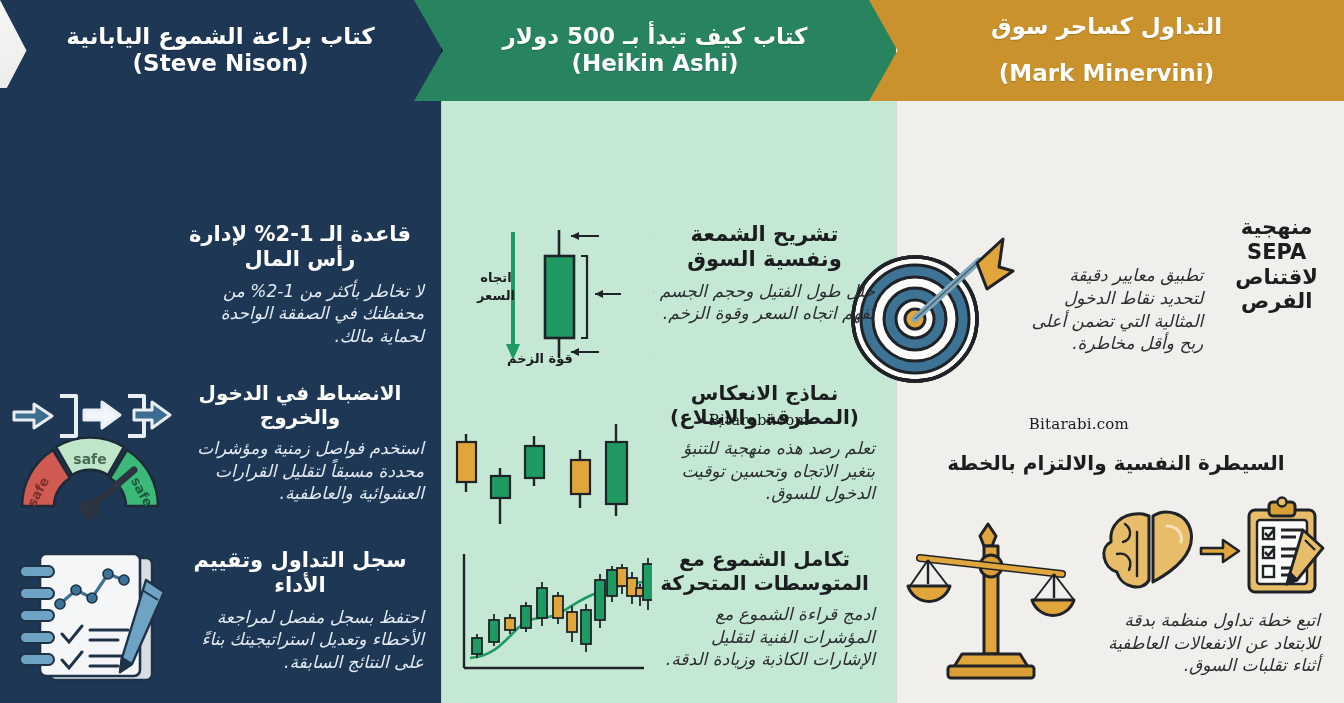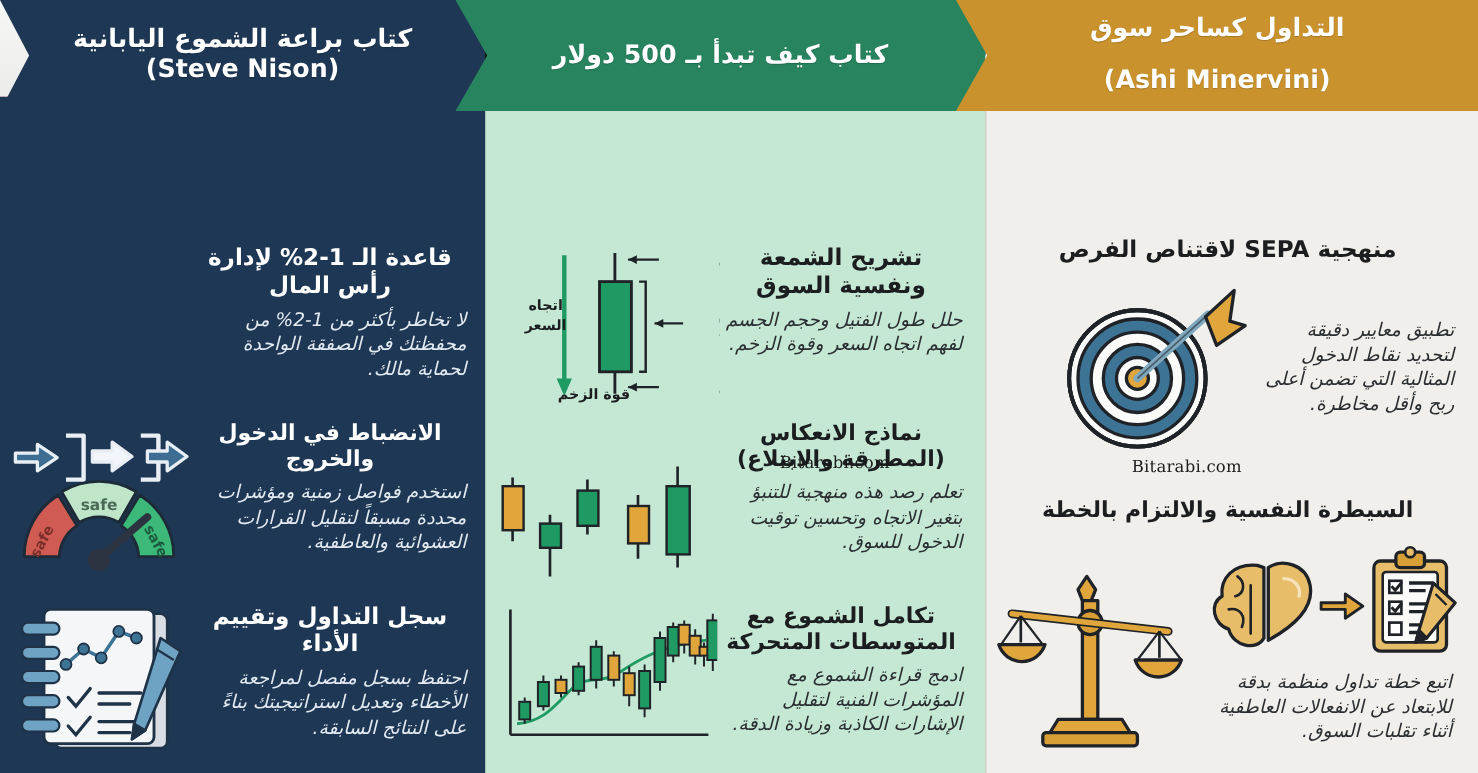--- a/index.html
+++ b/index.html
@@ -80,30 +80,31 @@
 
   <div class="band-wrap bw-right">
     <div class="band band-right">
       <div class="ar">كتاب براعة الشموع اليابانية</div>
       <div class="en">(Steve Nison)</div>
     </div>
   </div>
   <div class="band-wrap bw-mid">
     <div class="band band-mid">
       <div class="ar">كتاب كيف تبدأ بـ 500 دولار</div>
+      <div class="en">(Heikin Ashi)</div>
     </div>
   </div>
   <div class="band-wrap bw-left">
     <div class="band band-left">
       <div class="ar">التداول كساحر سوق</div>
-      <div class="en">(Ashi Minervini)</div>
-    </div>
-  </div>
-
-  <div class="sec light" style="right:8px; top:215px; width:440px; flex-direction:column; align-items:stretch;">
+      <div class="en">(Mark Minervini)</div>
+    </div>
+  </div>
+
+  <div class="sec light" style="right:8px; top:215px; width:440px; flex-direction:row; align-items:stretch;">
     <h2 style="font-size:21px; text-align:center; padding:0 18px;">منهجية SEPA لاقتناص الفرص</h2>
     <div style="display:flex; align-items:center; margin-top:12px;">
       <p style="font-size:17px; width:190px; padding-right:14px; text-align:right;">تطبيق معايير دقيقة لتحديد نقاط الدخول المثالية التي تضمن أعلى ربح وأقل مخاطرة.</p>
       <div class="art" style="width:210px;">
         <svg width="190" height="165" viewBox="0 0 190 165">
           <g stroke="#1f2327" stroke-width="3.5" fill="none">
             <circle cx="88" cy="92" r="62" fill="#fbfbf9"></circle>
             <circle cx="88" cy="92" r="62" fill="none"></circle>
           </g>
           <circle cx="88" cy="92" r="62" fill="none" stroke="#1f2327" stroke-width="3.5"></circle>

